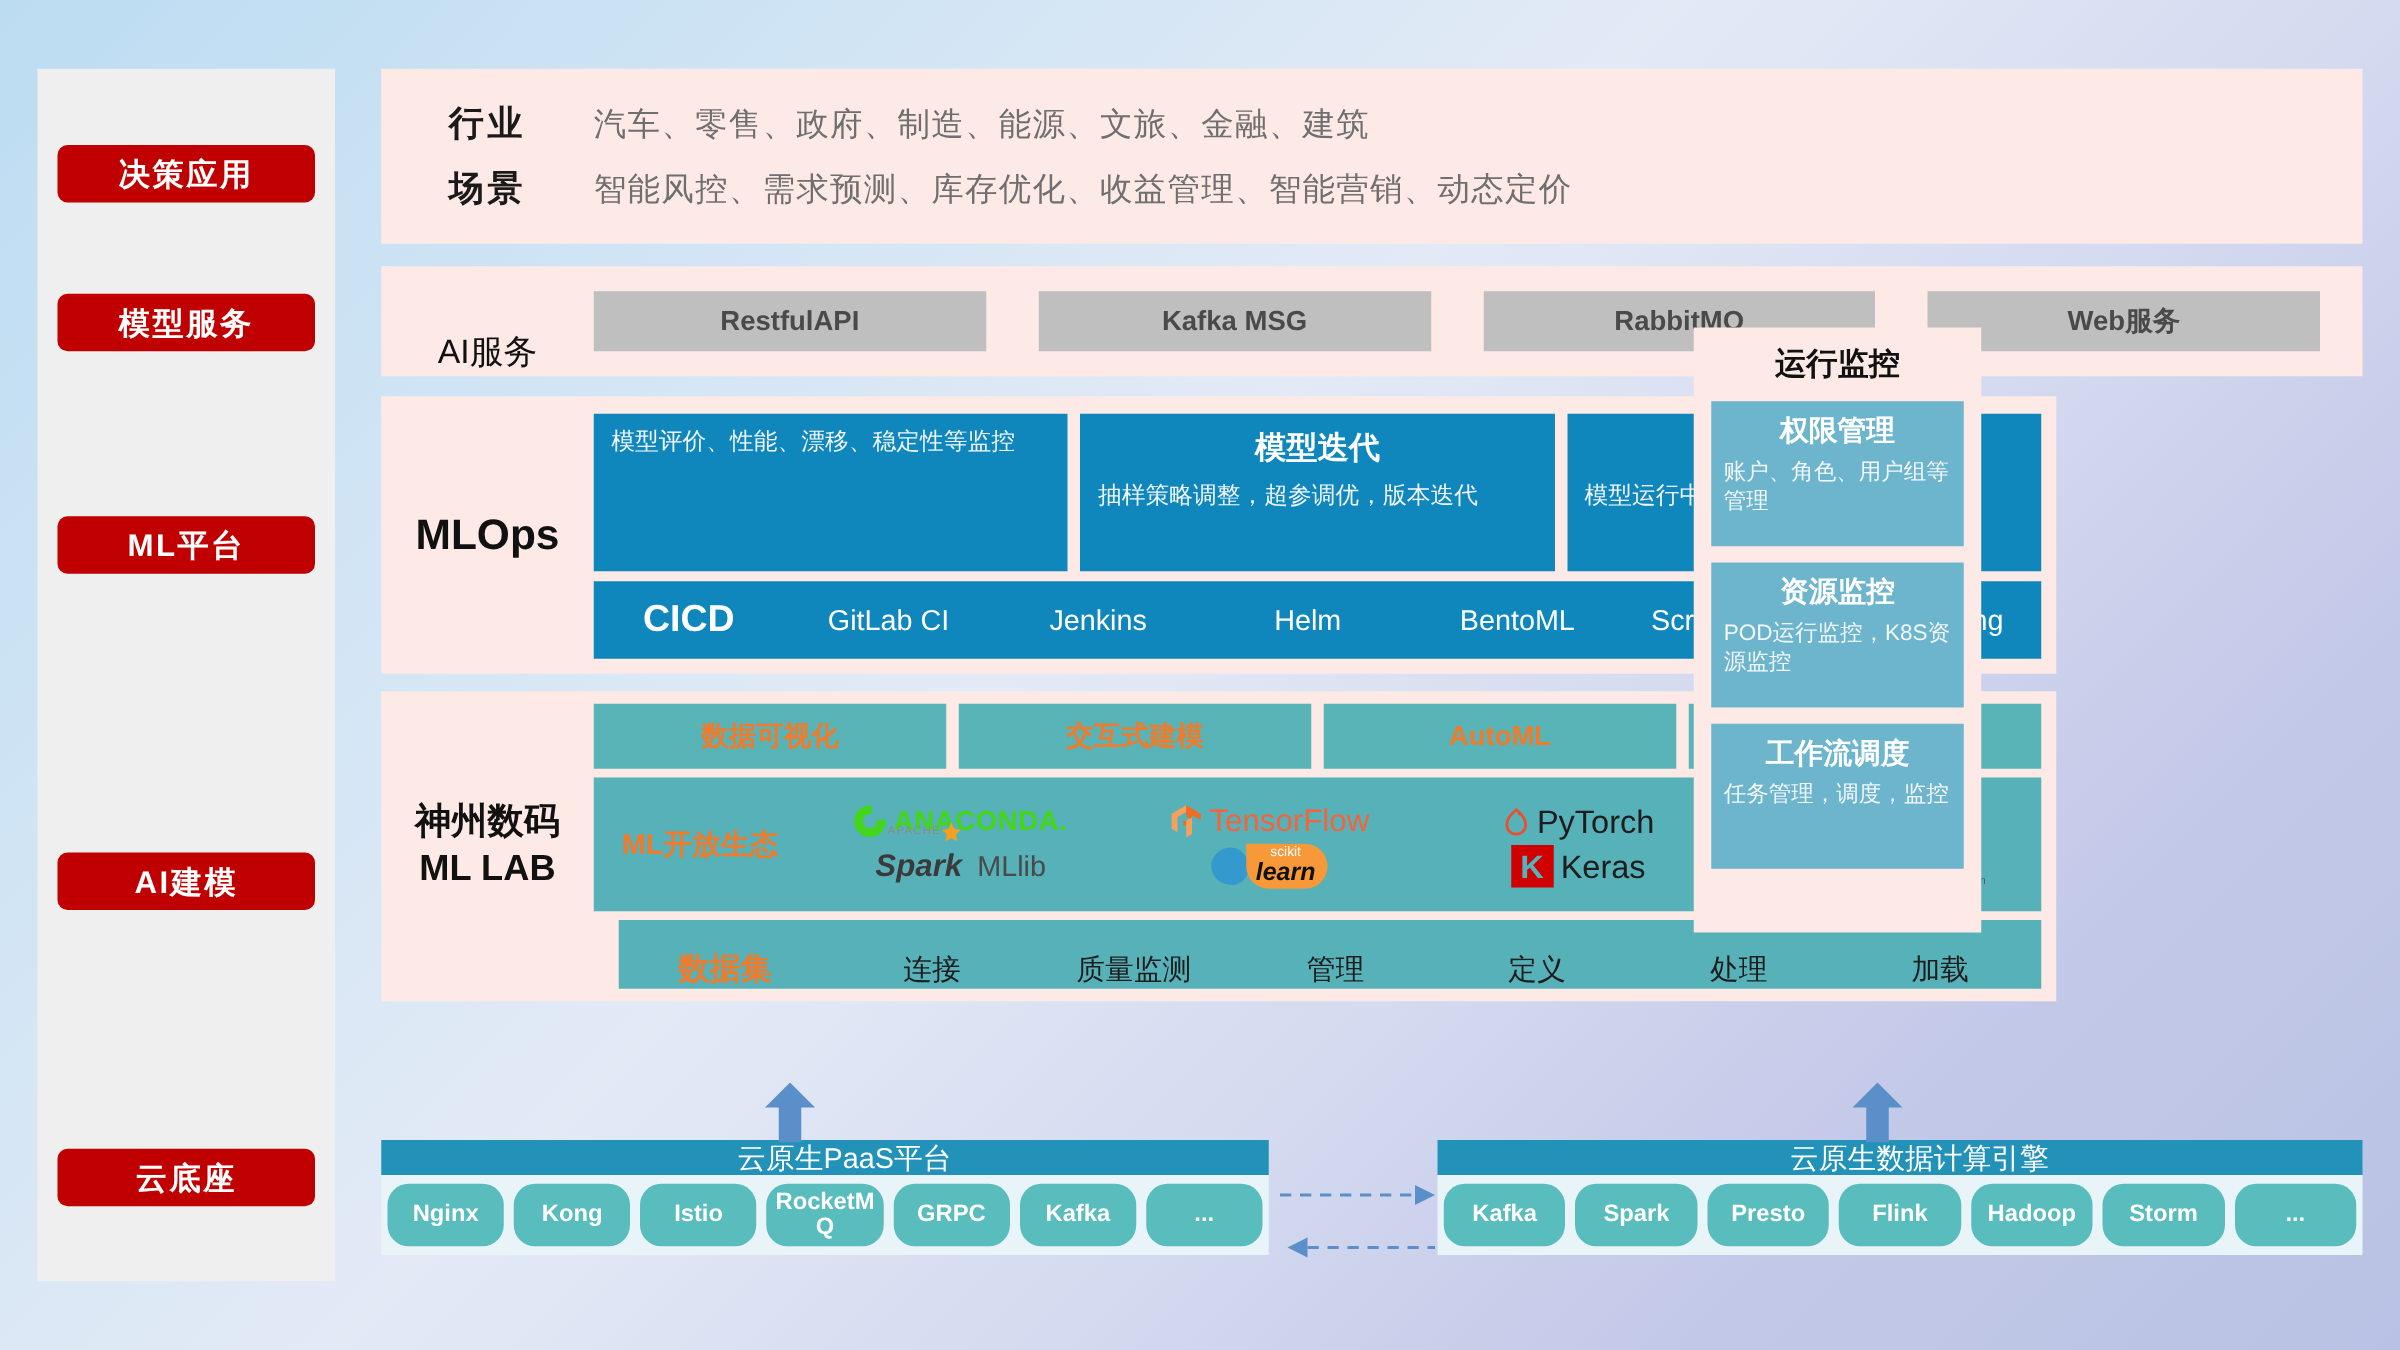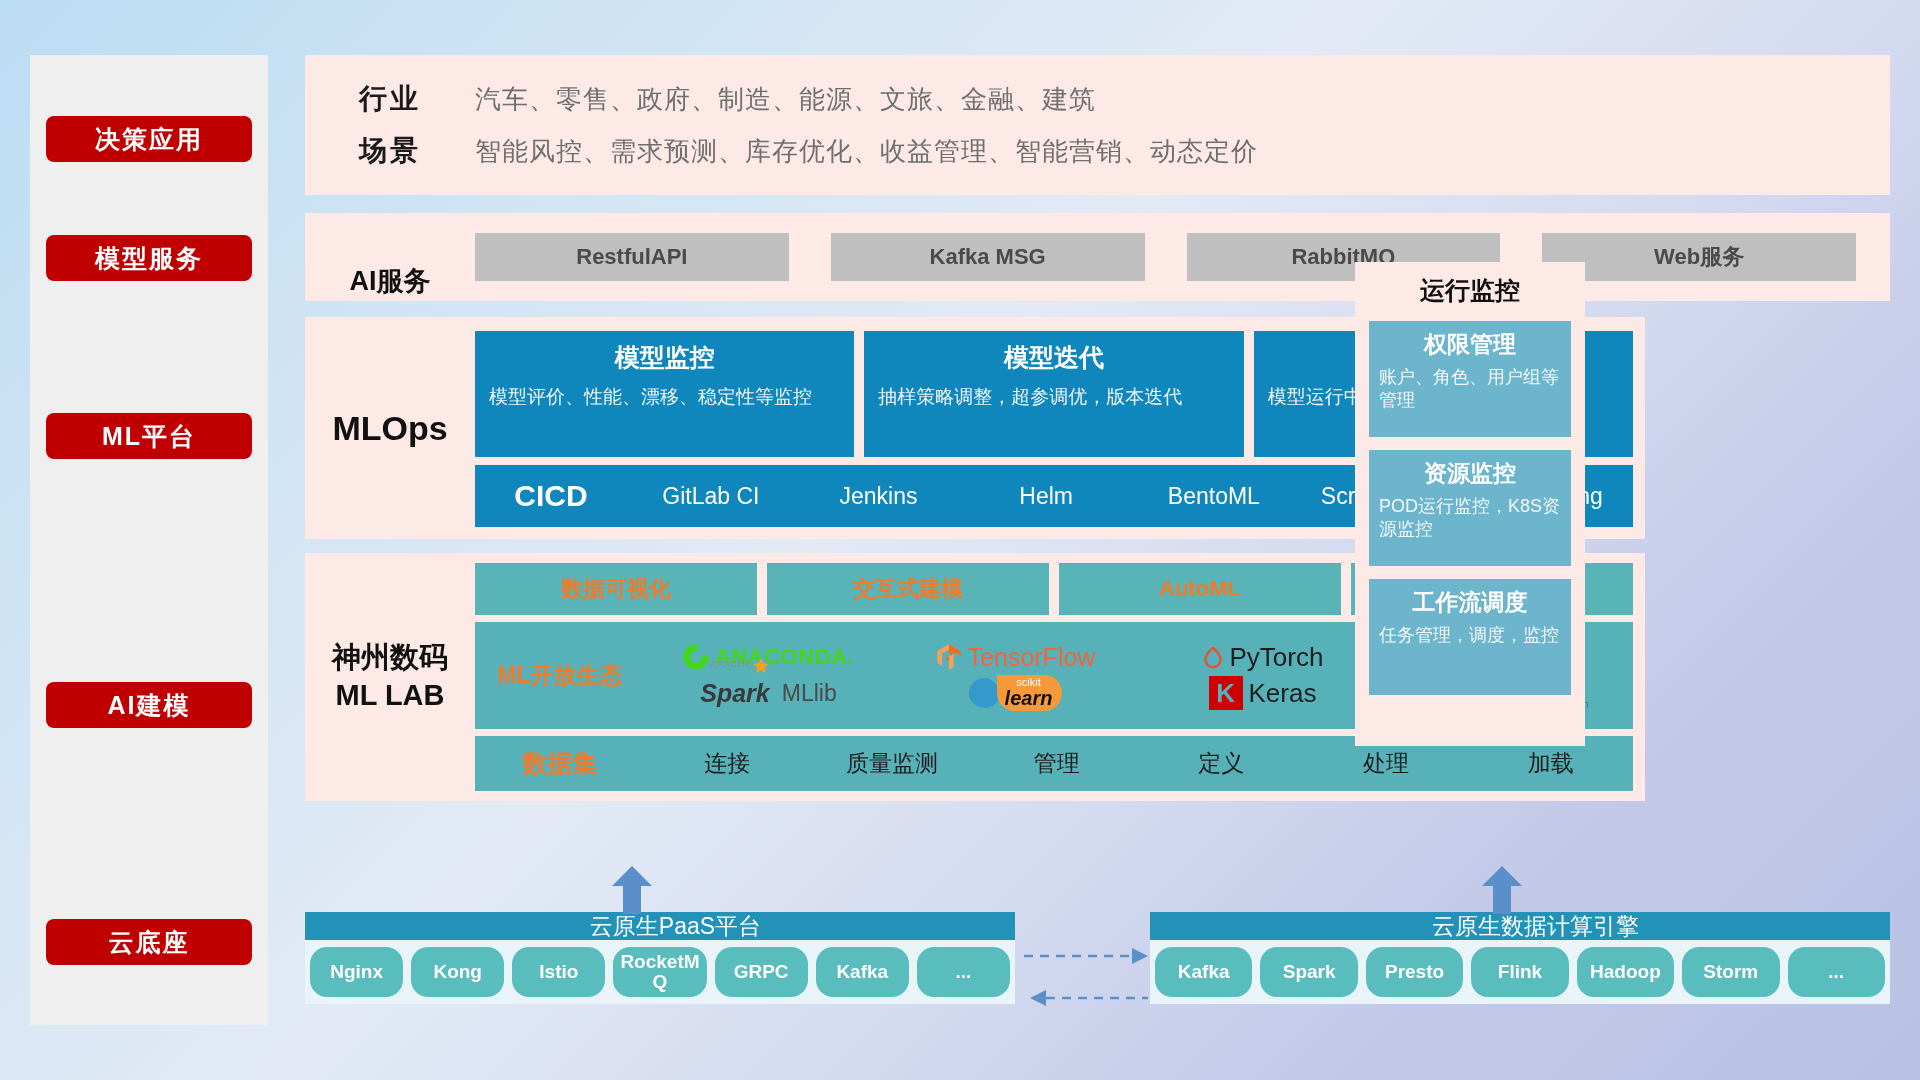--- a/index.html
+++ b/index.html
@@ -46,21 +46,21 @@
   .kv-key {
     width: 170px; text-align: center; flex: none;
     font-size: 28px; font-weight: bold; color: #1a1a1a; letter-spacing: 3px;
   }
   .kv-val { font-size: 26px; color: #6f6f6f; letter-spacing: 1px; }
 
   
   #row-aisvc { top: 158px; width: 1585px; height: 88px; display: flex; align-items: center; }
   #aisvc-label {
     width: 170px; flex: none; text-align: center;
-    font-size: 27px; font-weight: bold; color: #111; margin-top: 48px;
+    font-size: 27px; font-weight: normal; color: #111; margin-top: 48px;
   }
   #aisvc-items { flex: 1; display: flex; gap: 42px; padding-right: 34px; }
   .svc-chip {
     flex: 1; height: 48px; background: #bfbfbf;
     display: flex; align-items: center; justify-content: center;
     color: #4a4a4a; font-size: 22px; font-weight: bold;
   }
 
   
   #row-mlops { top: 262px; width: 1340px; height: 222px; display: flex; }
@@ -106,21 +106,21 @@
   #eco-band {
     height: 108px; background: #57b1b8; display: flex; align-items: center;
   }
   #eco-label {
     width: 170px; flex: none; text-align: center;
     color: #ef7b2b; font-size: 23px; font-weight: bold;
   }
   #eco-logos { flex: 1; display: grid; grid-template-columns: repeat(4,1fr); grid-template-rows: 1fr 1fr; align-items: center; }
   .logo-cell { display: flex; align-items: center; justify-content: center; gap: 6px; }
   #ds-bar {
-    height: 56px; background: #57b1b8; display: flex; align-items: center; color: #1d1d1d;
+    height: 56px; background: #57b1b8; display: flex; align-items: flex-end; color: #1d1d1d; margin-left: 20px;
   }
   #ds-title { width: 170px; flex: none; text-align: center; color: #ef7b2b; font-size: 25px; font-weight: bold; }
   #ds-items { flex: 1; display: flex; }
   .ds-item { flex: 1; text-align: center; font-size: 23px; }
 
   
   #run-monitor {
     position: absolute; left: 1355px; top: 262px; width: 230px; height: 484px;
     background: #fdeae6; padding: 12px 14px;
   }
@@ -195,21 +195,20 @@
       <div class="svc-chip">RabbitMQ</div>
       <div class="svc-chip">Web服务</div>
     </div>
   </div>
 
   <div class="pink-band" id="row-mlops">
     <div id="mlops-label">MLOps</div>
     <div id="mlops-body">
       <div id="mlops-cards">
         <div class="mlops-card">
-          <div class="mlops-card-title">模型监控</div>
           <div class="mlops-card-desc">模型评价、性能、漂移、稳定性等监控</div>
         </div>
         <div class="mlops-card">
           <div class="mlops-card-title">模型迭代</div>
           <div class="mlops-card-desc">抽样策略调整，超参调优，版本迭代</div>
         </div>
         <div class="mlops-card">
           <div class="mlops-card-title">监控告警中心</div>
           <div class="mlops-card-desc">模型运行中异常事件定义和告警提醒</div>
         </div>

